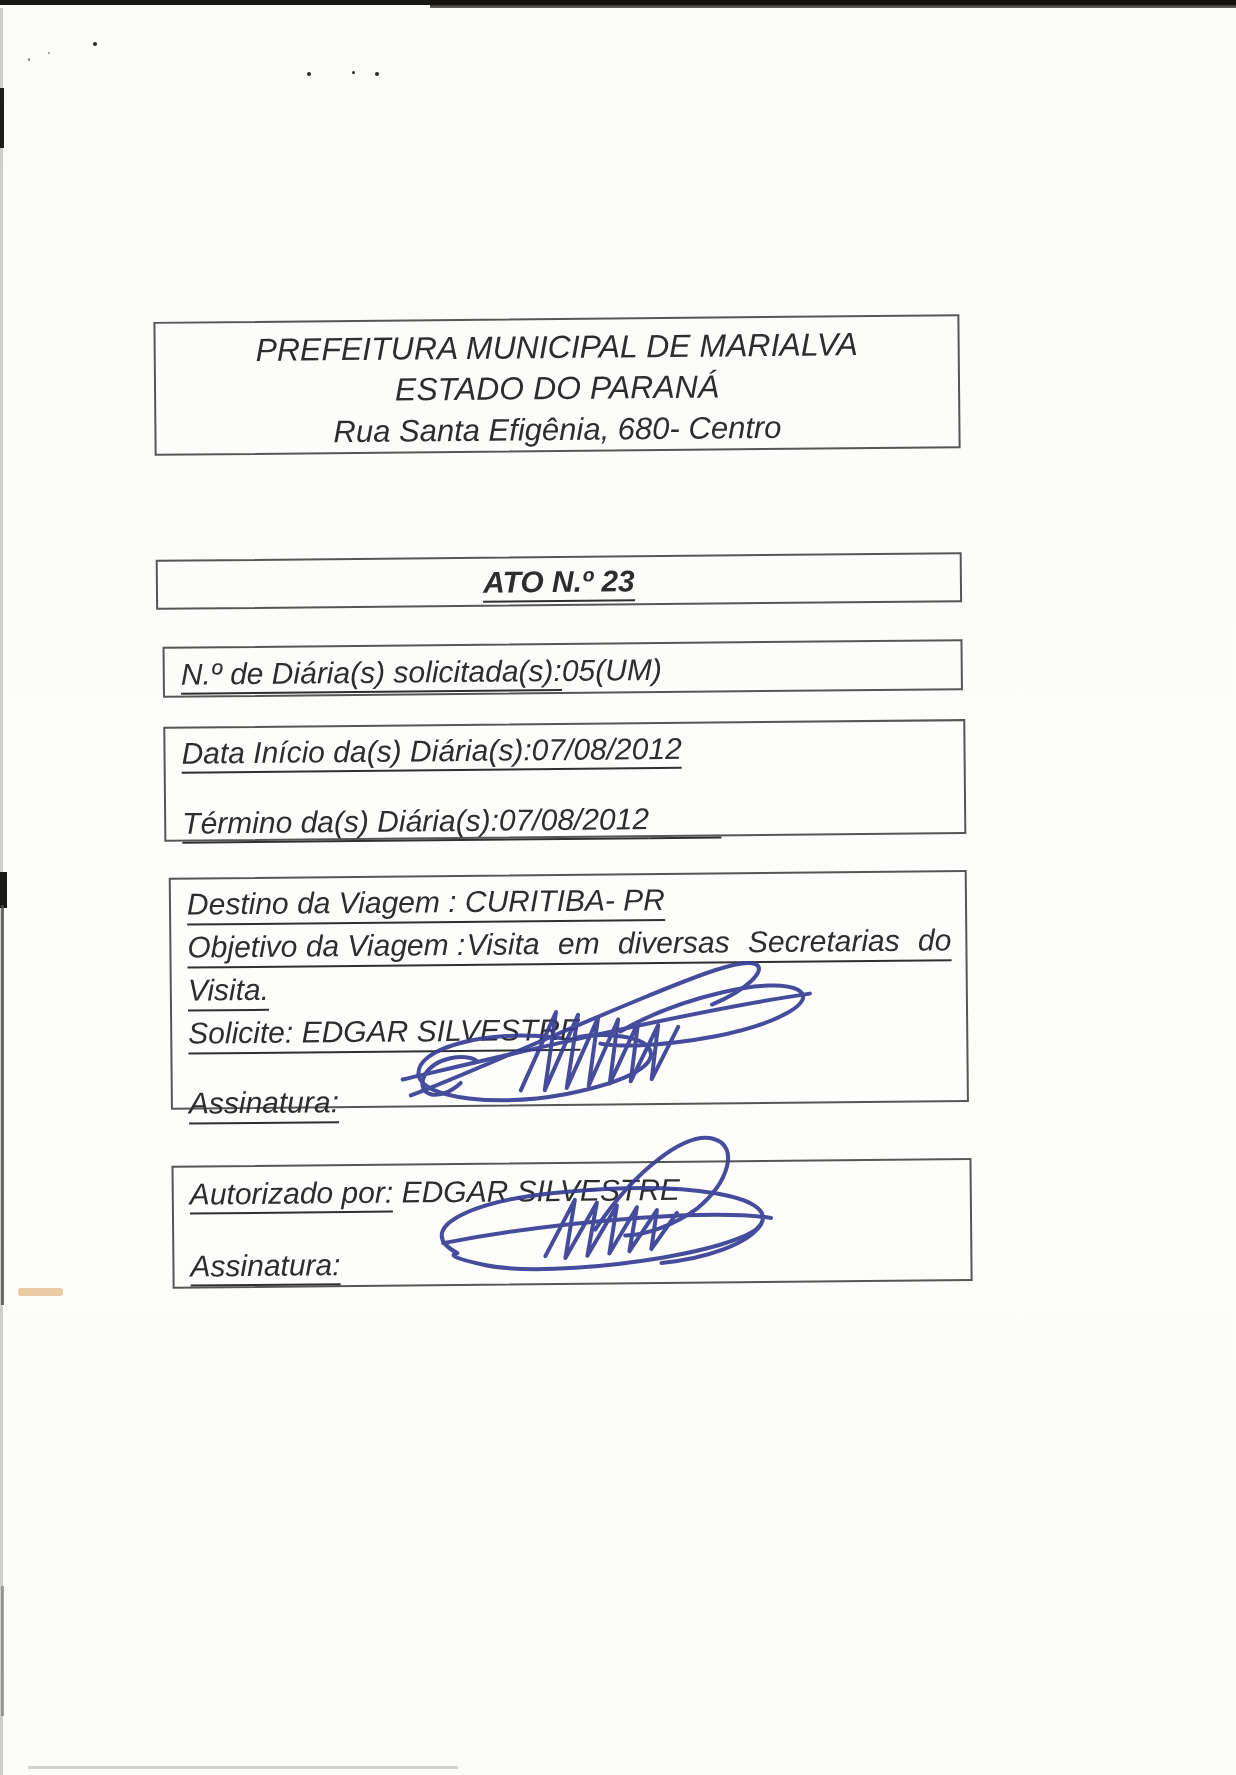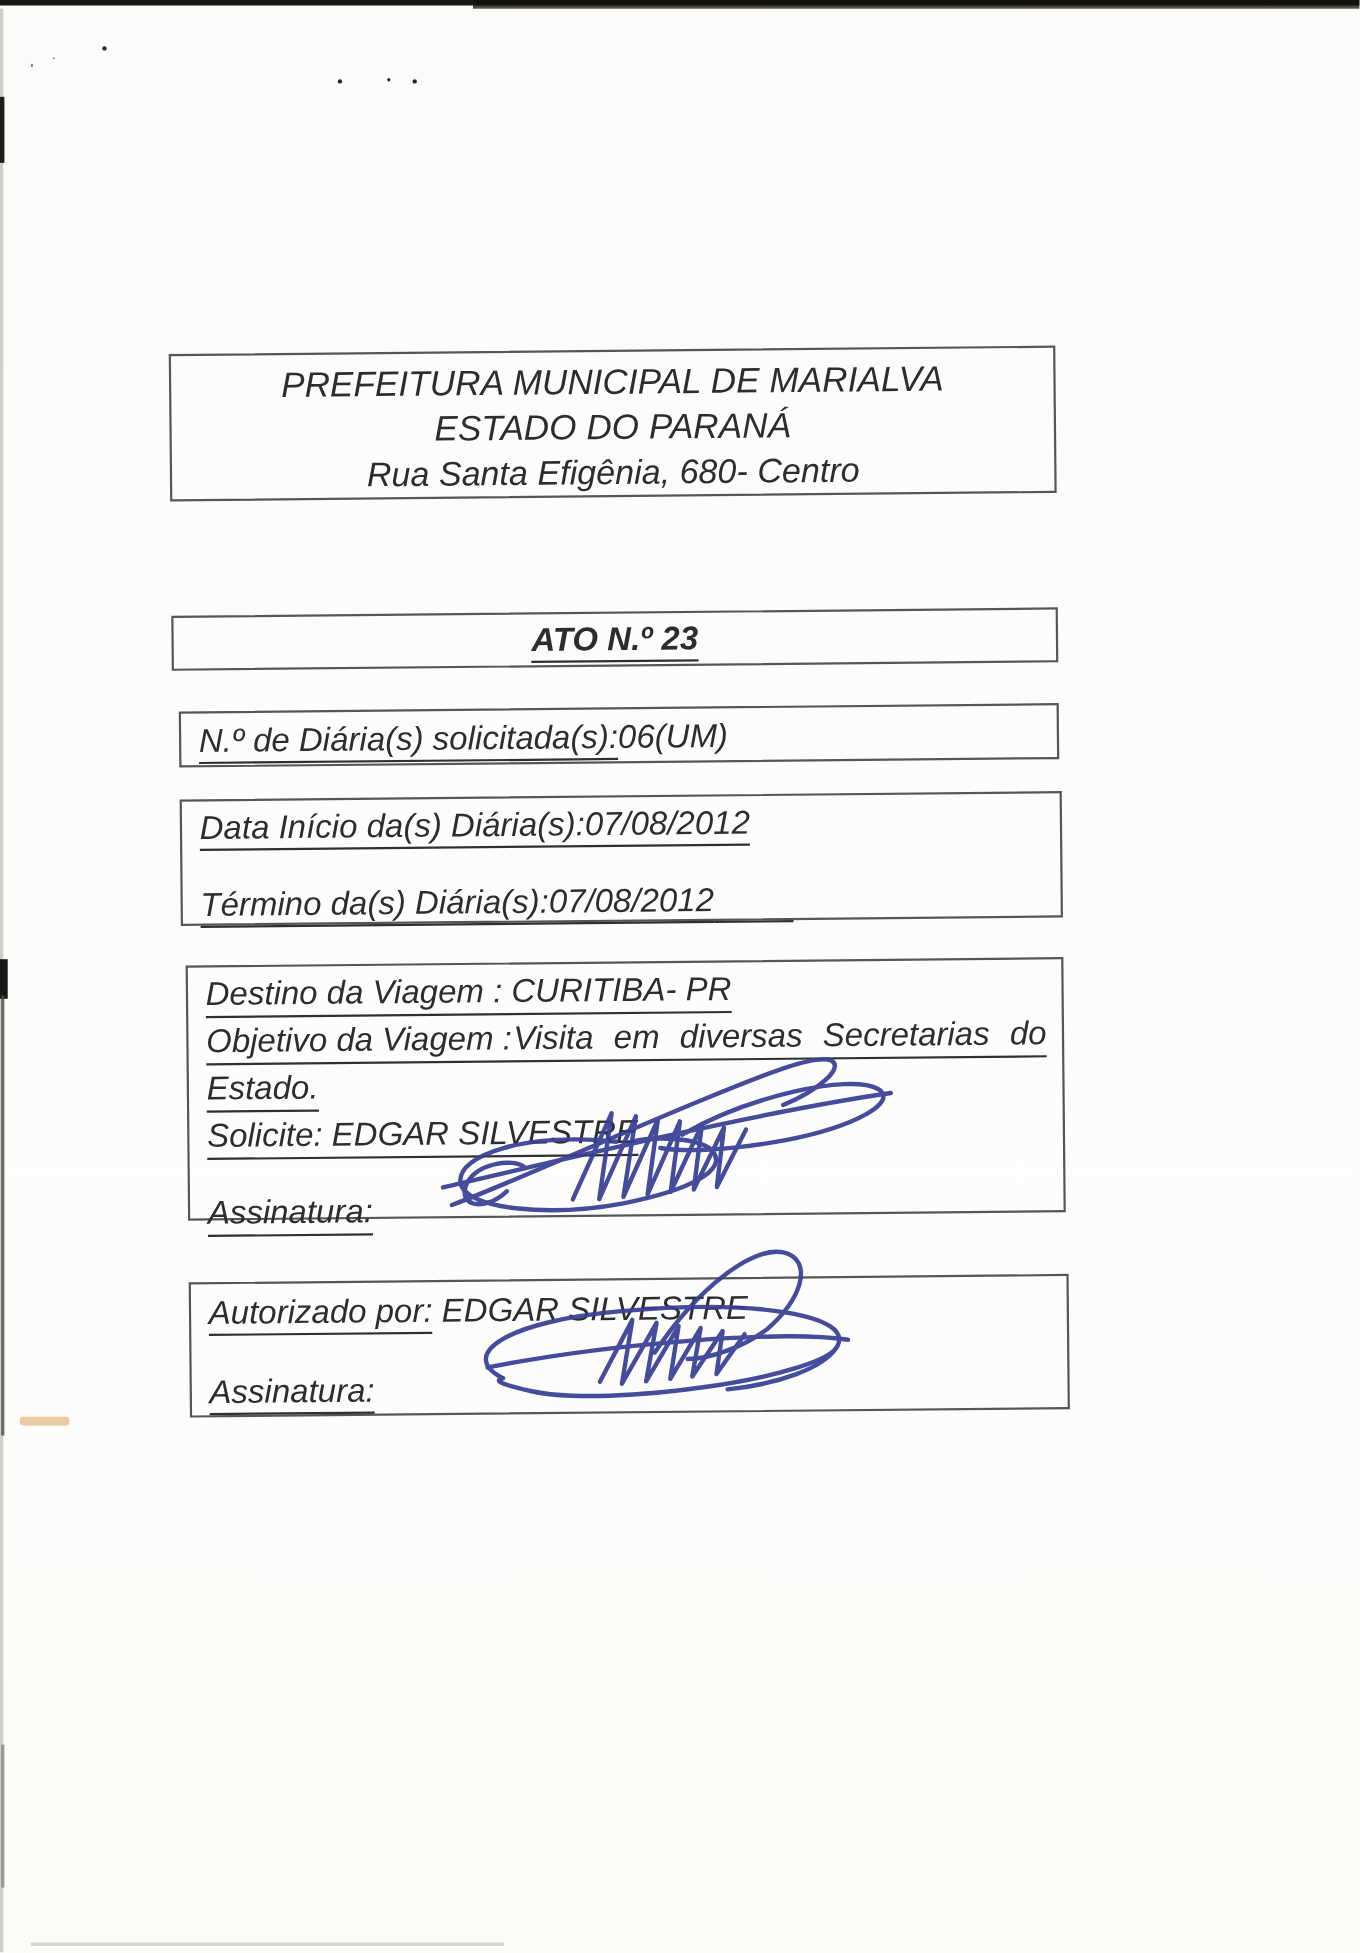--- a/index.html
+++ b/index.html
@@ -84,21 +84,21 @@
     <div class="h1">ESTADO DO PARANÁ</div>
     <div class="h3">Rua Santa Efigênia, 680- Centro</div>
   </div>
 
   <div class="box" id="ato-box">
     <span class="t u">ATO N.º 23</span>
   </div>
 
   <div class="box" id="diaria-box">
     <div class="row">
-      <span class="u">N.º de Diária(s) solicitada(s):</span><span>06(UM)</span>
+      <span class="u">N.º de Diária(s) solicitada(s):</span><span>05(UM)</span>
     </div>
   </div>
 
   <div class="box" id="datas-box">
     <div class="row row1">
       <span class="u">Data Início da(s) Diária(s):07/08/2012</span>
     </div>
     <div class="row">
       <span class="u">Término da(s) Diária(s):07/08/2012</span><span class="tail"></span>
     </div>
@@ -106,21 +106,21 @@
 
   <div class="box" id="destino-box">
     <div class="row">
       <span class="u">Destino da Viagem : CURITIBA- PR</span>
     </div>
     <div class="objetivo">
       <span>Objetivo da Viagem :</span>
       <span class="val">Visita em diversas Secretarias do</span>
     </div>
     <div class="row">
-      <span class="u">Estado.</span>
+      <span class="u">Visita.</span>
     </div>
     <div class="row">
       <span class="u">Solicite: EDGAR SILVESTRE</span>
     </div>
     <div class="row assinatura-row">
       <span class="u">Assinatura:</span>
     </div>
   </div>
 
   <div class="sig" style="left:388px;top:948px;">

